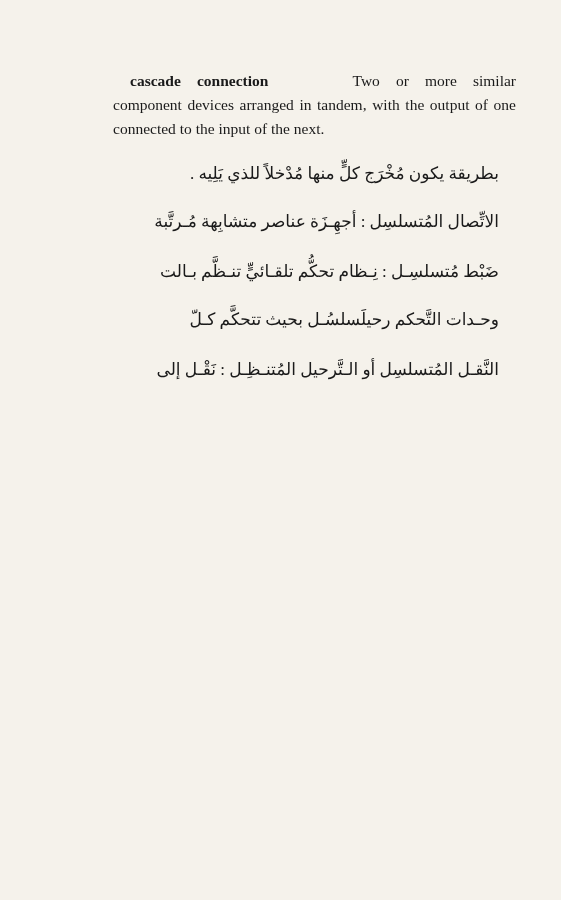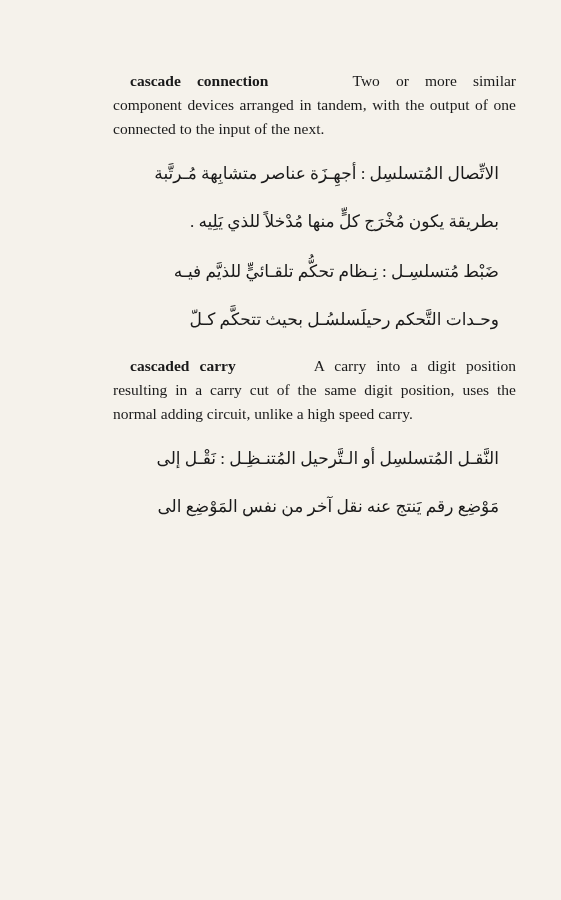--- a/index.html
+++ b/index.html
@@ -50,36 +50,31 @@
 <body>
 
 <div>
 
   <div class="entry">
     <div class="entry-en">
       <span class="entry-term">cascade connection</span>
       <span>  </span><span>Two or more similar component devices arranged in tandem, with the output of one connected to the input of the next.</span>
     </div>
     <div class="entry-ar">
+      <span class="ar-line">بطريقة يكون مُخْرَج كلٍّ منها مُدْخلاً للذي يَلِيه .</span>
       <span class="ar-line">الاتِّصال المُتسلسِل : أجهِـزَة عناصر متشابِهة مُـرتَّبة</span>
-      <span class="ar-line">بطريقة يكون مُخْرَج كلٍّ منها مُدْخلاً للذي يَلِيه .</span>
     </div>
   </div>
 
   <div class="entry">
     <div class="entry-ar">
-      <span class="ar-line">ضَبْط مُتسلسِـل : نِـظام تحكُّم تلقـائيٍّ للذيَّم فيـه</span>
+      <span class="ar-line">ضَبْط مُتسلسِـل : نِـظام تحكُّم تلقـائيٍّ تنـظَّم بـالت</span>
       <span class="ar-line">وحـدات التَّحكم رحيلَسلسُـل بحيث تتحكَّم كـلّ</span>
     </div>
   </div>
 
   <div class="entry">
-    <div class="entry-en">
-      <span class="entry-term">cascaded carry</span>
-      <span>  </span><span>A carry into a digit position resulting in a carry cut of the same digit position, uses the normal adding circuit, unlike a high speed carry.</span>
-    </div>
     <div class="entry-ar">
       <span class="ar-line">النَّقـل المُتسلسِل أو الـتَّرحيل المُتنـظِـل : نَقْـل إلى</span>
-      <span class="ar-line">مَوْضِع رقم يَنتج عنه نقل آخر من نفس المَوْضِع الى</span>
     </div>
   </div>
 
 </div>
 
 </body></html>

